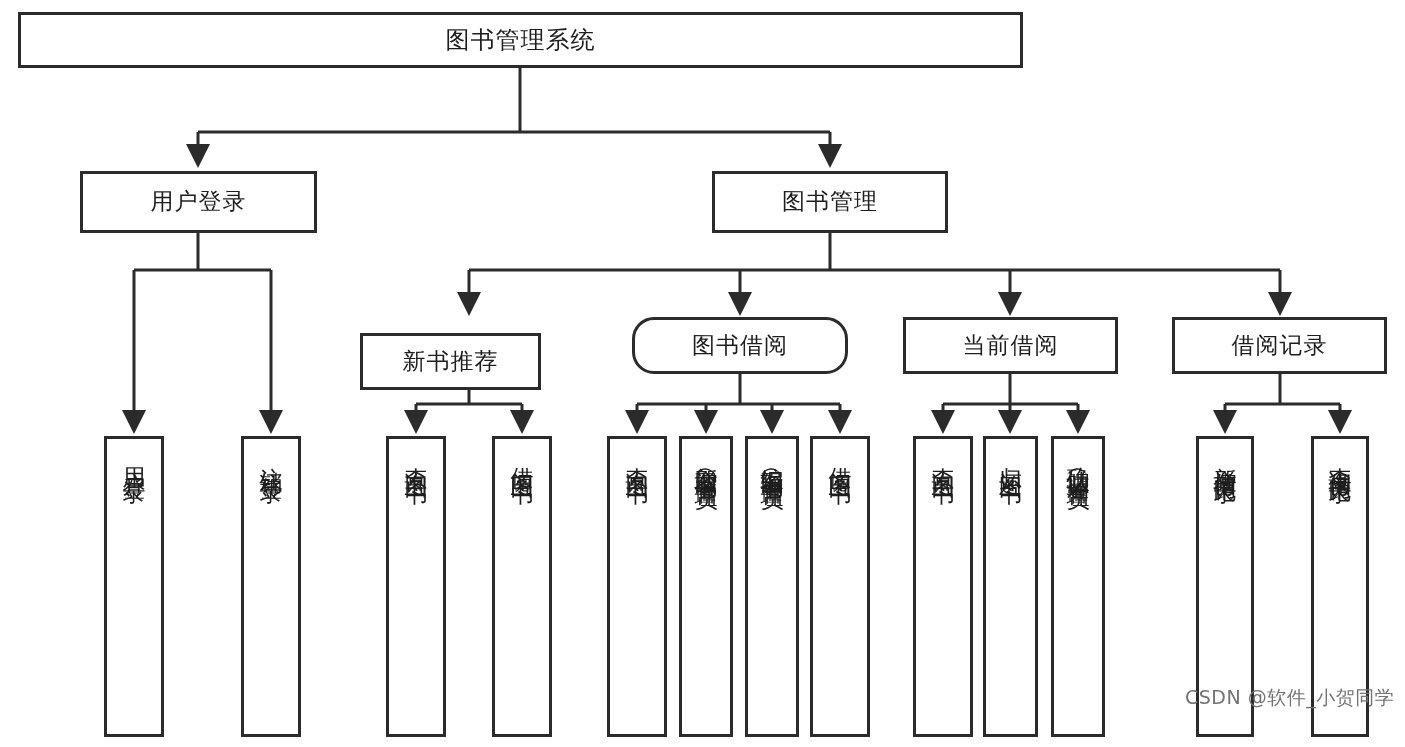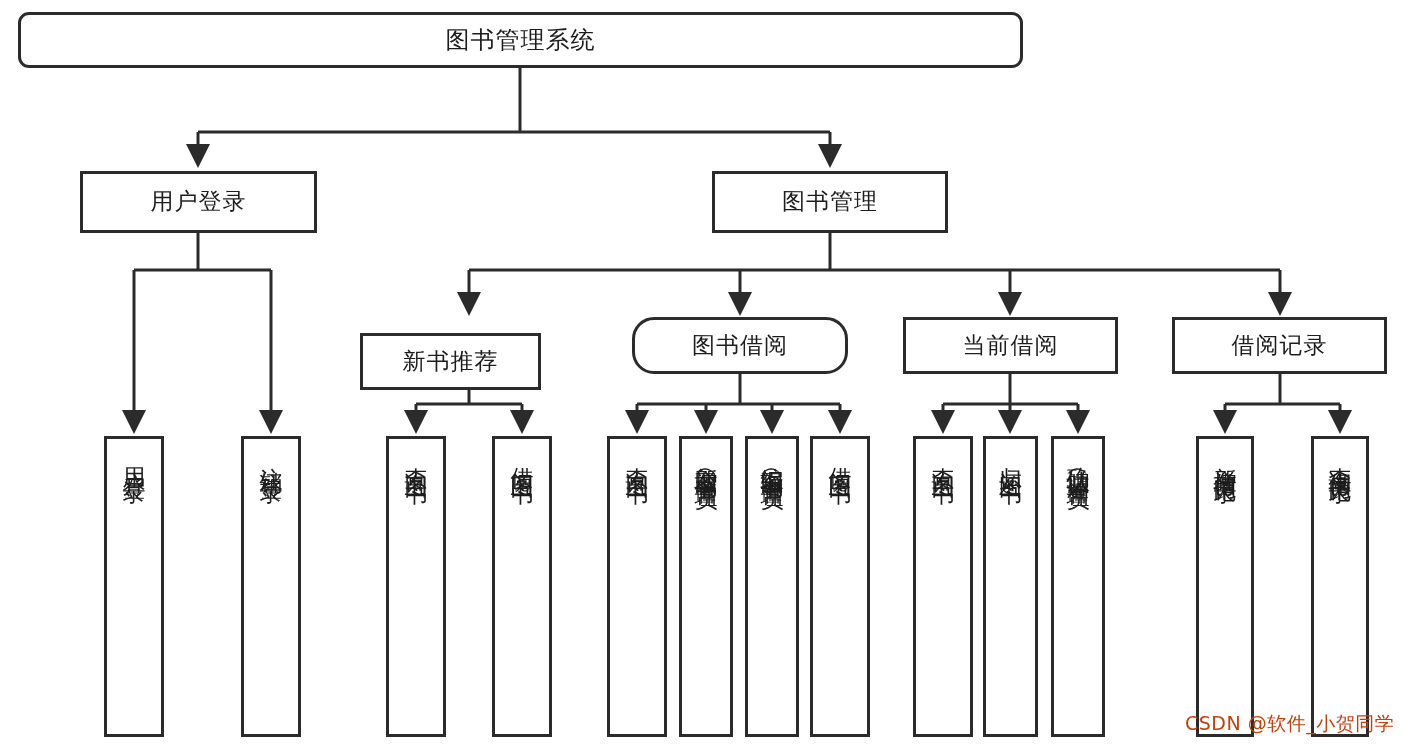--- a/index.html
+++ b/index.html
@@ -58,23 +58,23 @@
     line-height: 1;
     white-space: nowrap;
     text-align: left;
   }
   .node.vert.tall .vlabel {
     letter-spacing: 3px;
   }
   .watermark {
     position: absolute;
     left: 1185px;
-    top: 711px;
+    top: 685px;
     font-size: 19px;
-    color: #c2410c;
+    color: #737373;
     white-space: nowrap;
     z-index: 3;
     letter-spacing: 0.5px;
   }
 </style>
 </head>
 <body>
 
 <div id="diagram">
 
@@ -121,21 +121,21 @@
       <path d="M 1010 404 L 1010 430" marker-end="url(#arrow)"></path>
       <path d="M 1078 404 L 1078 430" marker-end="url(#arrow)"></path>
 
       <path d="M 1280 374 L 1280 404"></path>
       <path d="M 1225 404 L 1340 404"></path>
       <path d="M 1225 404 L 1225 430" marker-end="url(#arrow)"></path>
       <path d="M 1340 404 L 1340 430" marker-end="url(#arrow)"></path>
     </g>
   </svg>
 
-  <div class="node horiz root" style="left:18px; top:12px; width:1005px; height:56px;border-radius:11px;">
+  <div class="node horiz root" style="left:18px; top:12px; width:1005px; height:56px;">
     <span>图书管理系统</span>
   </div>
 
   <div class="node horiz" style="left:80px; top:171px; width:237px; height:62px;">
     <span>用户登录</span>
   </div>
   <div class="node horiz" style="left:712px; top:171px; width:236px; height:62px;justify-content:center;">
     <span>图书管理</span>
   </div>
 

